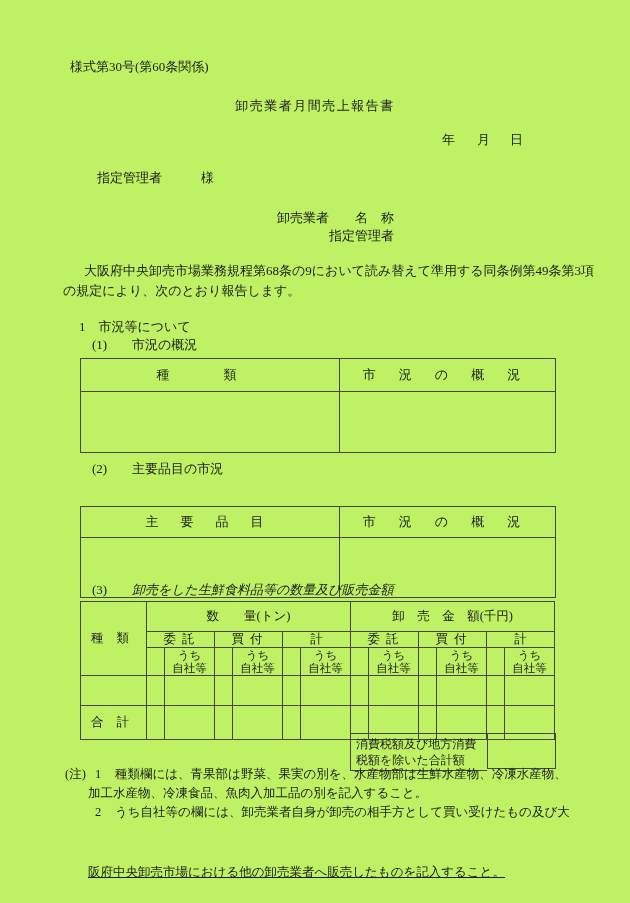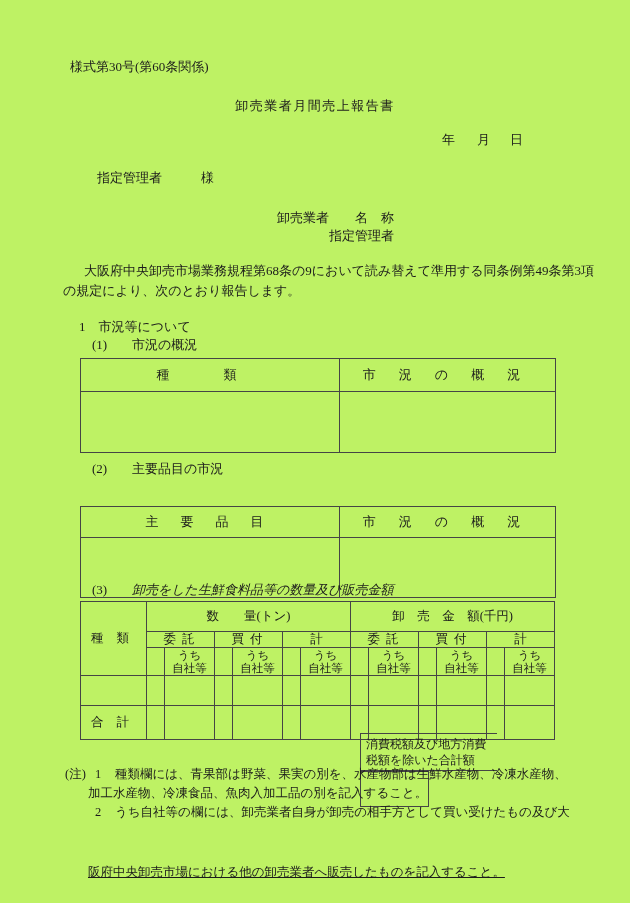--- a/index.html
+++ b/index.html
@@ -39,21 +39,21 @@
   .t3 tr.r4 td { height:29px; }
   .t3 tr.r5 td { height:33px; }
   .uchi { font-size:11.5px !important; line-height:12.5px; }
   
   .ls54 { letter-spacing:54px; text-indent:27px; }
   .ls23 { letter-spacing:23px; text-indent:11px; }
   .ls22 { letter-spacing:22px; text-indent:11px; }
   .ls13 { letter-spacing:13px; text-indent:6px; }
   .ls6  { letter-spacing:6px;  text-indent:3px; }
   
-  .taxbox { position:absolute; left:360px; top:733px; display:flex;flex-direction:column; }
+  .taxbox { position:absolute; left:350px; top:733px; display:flex; }
   .taxbox .cell {
     border:1px solid #454545; height:34px;
     font-size:12px; line-height:16px;
   }
   .taxlabel { width:131px; padding:2px 0 0 5px; border-right:none !important; }
   .taxlabel > div { white-space:nowrap; }
   .taxvalue { width:67px; }
   .notes { font-size:12.5px; }
 </style>
 </head>

